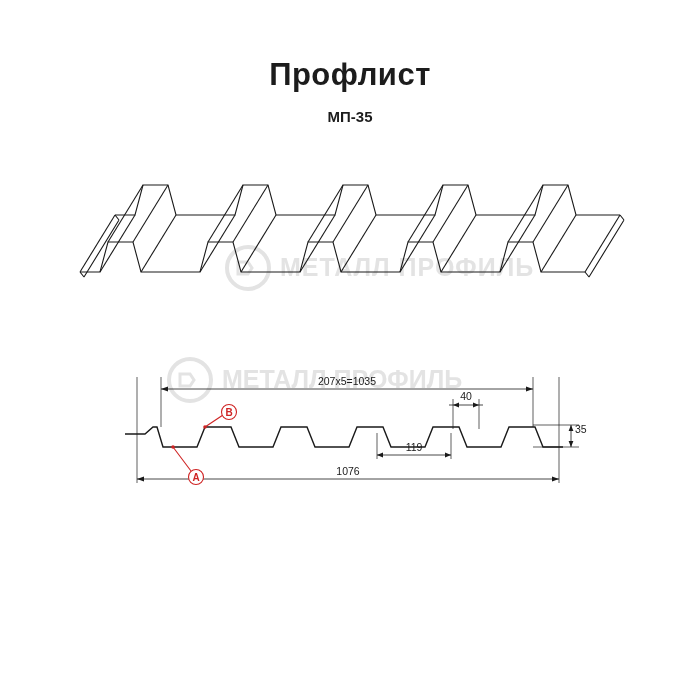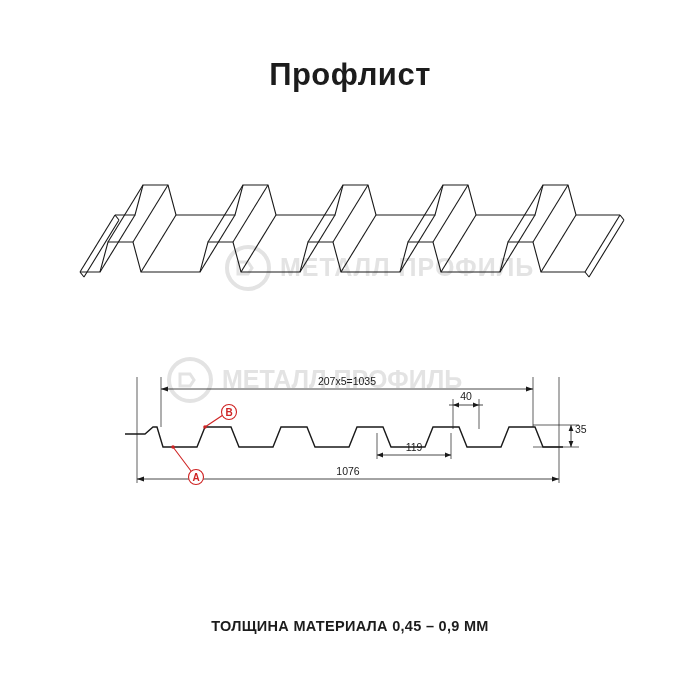--- a/index.html
+++ b/index.html
@@ -101,20 +101,21 @@
     font-family: "Liberation Sans", sans-serif;
   }
 </style>
 </head>
 <body>
 
 <div class="page">
 
   <div class="title-block">
     <div class="main-title">Профлист</div>
+    <div class="sub-title">МП-35</div>
   </div>
 
   <div class="watermark wm-top">
     <svg width="320" height="60" viewBox="0 0 320 60" xmlns="http://www.w3.org/2000/svg">
       <g>
         <circle cx="30" cy="30" r="21" fill="none" stroke="#e3e3e3" stroke-width="4"></circle>
         <path d="M20 24 L30 24 L34 30 L30 36 L20 36 Z" fill="none" stroke="#e3e3e3" stroke-width="3"></path>
       </g>
       <text x="62" y="38" class="wm-text" style="font-size:25px;font-weight:bold;fill:#e3e3e3;font-family:'Liberation Sans',sans-serif;">МЕТАЛЛ ПРОФИЛЬ</text>
     </svg>
@@ -276,15 +277,14 @@
       <g>
         <line x1="104" y1="72" x2="122" y2="60" stroke="#cf2323" stroke-width="1.1"></line>
         <circle cx="128" cy="57" r="7.5" fill="#ffffff" stroke="#cf2323" stroke-width="1.1"></circle>
         <text x="128" y="60.5" text-anchor="middle" class="callout-label">B</text>
         <circle cx="104" cy="72" r="1.8" fill="#cf2323"></circle>
       </g>
 
     </svg>
   </div>
 
-  <div class="footer-note">ТОЛЩИНА МАТЕРИАЛА 0,45 – 0,9 ММ</div>
 
 </div>
 
 </body></html>

